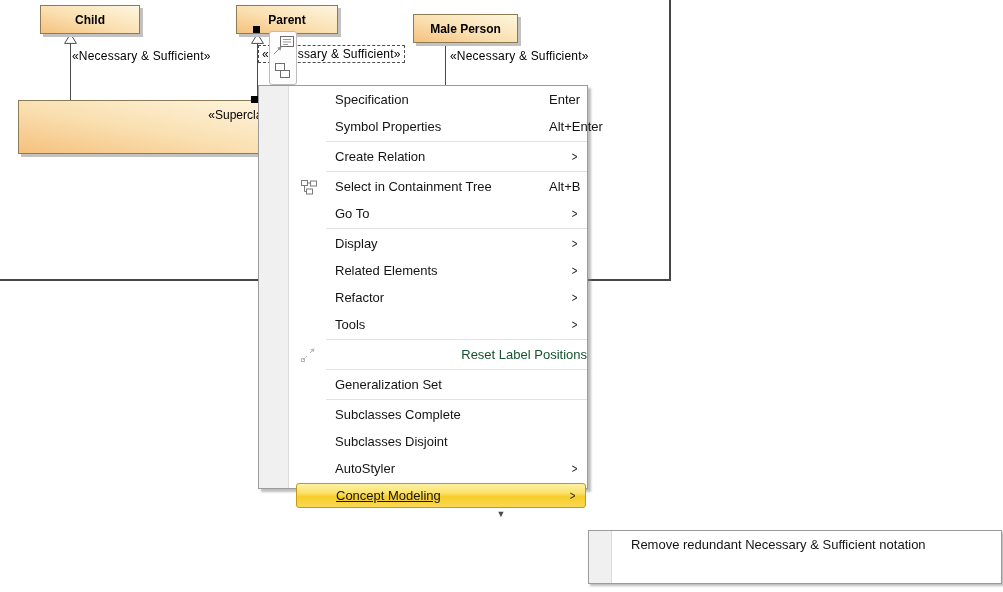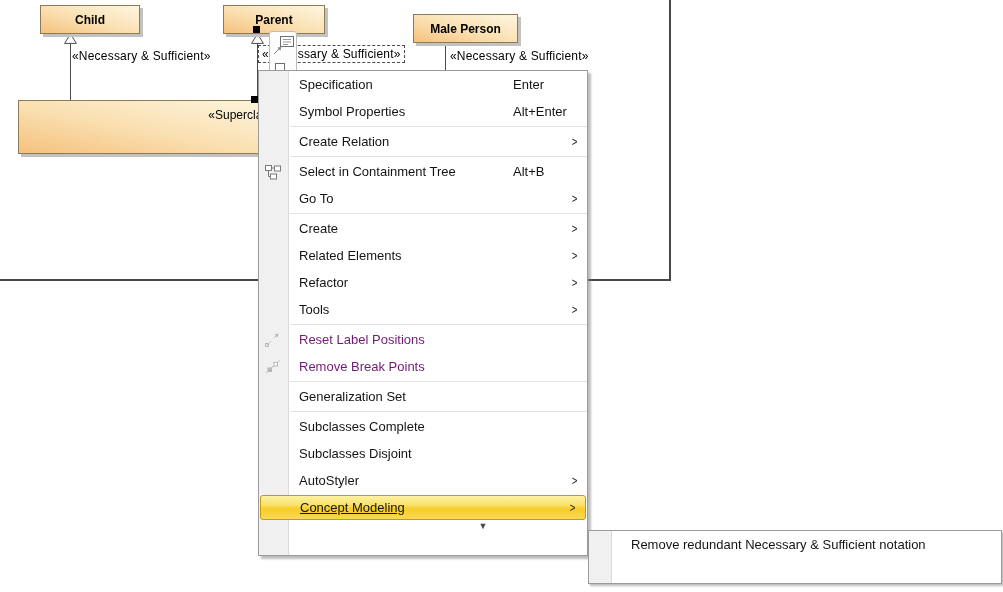--- a/index.html
+++ b/index.html
@@ -25,34 +25,34 @@
   .edge-label{position:absolute;font-size:12px;letter-spacing:.2px;white-space:nowrap;}
   .edge-label.selected{border:1px dashed #4d4d4d;padding:1px 3px;}
 
   
   .manip{position:absolute;left:269px;top:31px;width:28px;height:54px;
          background:#fdfdfd;border:1px solid #bcbcbc;border-radius:3px;
          display:flex;flex-direction:column;align-items:center;justify-content:space-between;
          padding:3px 0 4px 0;box-sizing:border-box;}
 
   
-  .menu{position:absolute;left:258px;top:70px;width:330px;height:486px;
+  .menu{position:absolute;left:258px;top:85px;width:330px;height:404px;
         background:#ffffff;border:1px solid #9b9b9b;box-sizing:border-box;
-        box-shadow:3px 3px 2px rgba(125,125,125,.5);}
+        box-shadow:3px 3px 2px rgba(125,125,125,.5);padding-left:36px;}
   .menu .gutter{position:absolute;left:0;top:0;bottom:0;width:29px;
         background:#f0f0f0;border-right:1px solid #dadada;}
   .menu .items{position:relative;}
   .menu-item{position:relative;height:27px;display:flex;align-items:center;
         font-size:13px;color:#141414;}
   .menu-item .lbl{margin-left:40px;white-space:nowrap;}
   .menu-item .sc{position:absolute;left:254px;white-space:nowrap;}
   .menu-item .arrow{position:absolute;right:9px;font-size:12px;color:#222;
         transform:scaleX(.8);}
   .menu-item .ic{position:absolute;left:5px;width:18px;height:16px;}
-  .menu-item.disabled{color:#701a75;}
+  .menu-item.disabled{color:#14532d;justify-content:flex-end;}
   .menu-item.hl{height:25px;margin:1px 1px 0 1px;border:1px solid #c49a14;border-radius:3px;
         background:linear-gradient(#fdf2a4 0%,#fbe169 40%,#f6cd2a 55%,#f9d855 100%);
         box-sizing:border-box;text-decoration:underline;}
   .menu-item.hl .lbl{margin-left:39px;}
   .menu-sep{height:1px;background:#e3e3e3;margin:1px 0 1px 31px;}
   .scroll-row{height:13px;display:flex;align-items:center;justify-content:center;}
   .scroll-row .tri{position:relative;left:60px;font-size:9px;color:#4a4a4a;line-height:1;}
 
   
   .submenu{position:absolute;left:588px;top:530px;width:414px;height:54px;
@@ -86,21 +86,21 @@
       <polygon points="6.5,0.8 12.4,10.4 0.6,10.4" fill="#ffffff" stroke="#4a4a4a" stroke-width="1"></polygon>
     </svg>
 
   <div class="edge-label" style="left:72px;top:49px;">«Necessary &amp; Sufficient»</div>
   <div class="edge-label selected" style="left:258px;top:45px;">«Necessary &amp; Sufficient»</div>
   <div class="edge-label" style="left:450px;top:49px;">«Necessary &amp; Sufficient»</div>
 
   <div class="uml-class" style="left:22px;top:5px;width:98px;height:27px;">
     <span>Child</span>
   </div>
-  <div class="uml-class" style="left:205px;top:5px;width:100px;height:27px;">
+  <div class="uml-class" style="left:218px;top:5px;width:100px;height:27px;">
     <span>Parent</span>
   </div>
   <div class="uml-class" style="left:395px;top:14px;width:103px;height:27px;">
     <span>Male Person</span>
   </div>
   <div class="uml-class superclass" style="left:0px;top:100px;width:262px;height:45px;">
     <span>«Superclass I</span>
   </div>
 
   <div class="handle" style="left:253px;top:26px;"></div>
@@ -156,21 +156,21 @@
             </svg></span>
           <span class="lbl">Select in Containment Tree</span>
           <span class="sc">Alt+B</span>
         </div>
         <div class="menu-item">
           <span class="lbl">Go To</span>
           <span class="arrow">&gt;</span>
         </div>
         <div class="menu-sep"></div>
         <div class="menu-item">
-          <span class="lbl">Create</span>
+          <span class="lbl">Display</span>
           <span class="arrow">&gt;</span>
         </div>
         <div class="menu-item">
           <span class="lbl">Related Elements</span>
           <span class="arrow">&gt;</span>
         </div>
         <div class="menu-item">
           <span class="lbl">Refactor</span>
           <span class="arrow">&gt;</span>
         </div>
@@ -183,30 +183,20 @@
           <span class="ic"><svg width="18" height="16" viewBox="0 0 18 16">
               <g stroke="#b8b8b8" fill="none">
                 <path d="M3 13 L7.5 8.5" stroke-dasharray="2,1.5"></path>
                 <path d="M10 6 L14 2"></path>
                 <path d="M14.5 1.5 l-4 .8 3.2 3.2 z" fill="#b8b8b8" stroke="none"></path>
                 <rect x="1.5" y="11.5" width="3" height="3"></rect>
               </g>
             </svg></span>
           <span class="lbl">Reset Label Positions</span>
         </div>
-        <div class="menu-item disabled">
-          <span class="ic"><svg width="18" height="16" viewBox="0 0 18 16">
-              <g stroke="#b8b8b8">
-                <path d="M2 14 L15.5 1.5" fill="none"></path>
-                <rect x="4" y="9" width="3.5" height="3.5" fill="#b8b8b8"></rect>
-                <rect x="10" y="3.5" width="3.5" height="3.5" fill="#fff"></rect>
-              </g>
-            </svg></span>
-          <span class="lbl">Remove Break Points</span>
-        </div>
         <div class="menu-sep"></div>
         <div class="menu-item">
           <span class="lbl">Generalization Set</span>
         </div>
         <div class="menu-sep"></div>
         <div class="menu-item">
           <span class="lbl">Subclasses Complete</span>
         </div>
         <div class="menu-item">
           <span class="lbl">Subclasses Disjoint</span>

